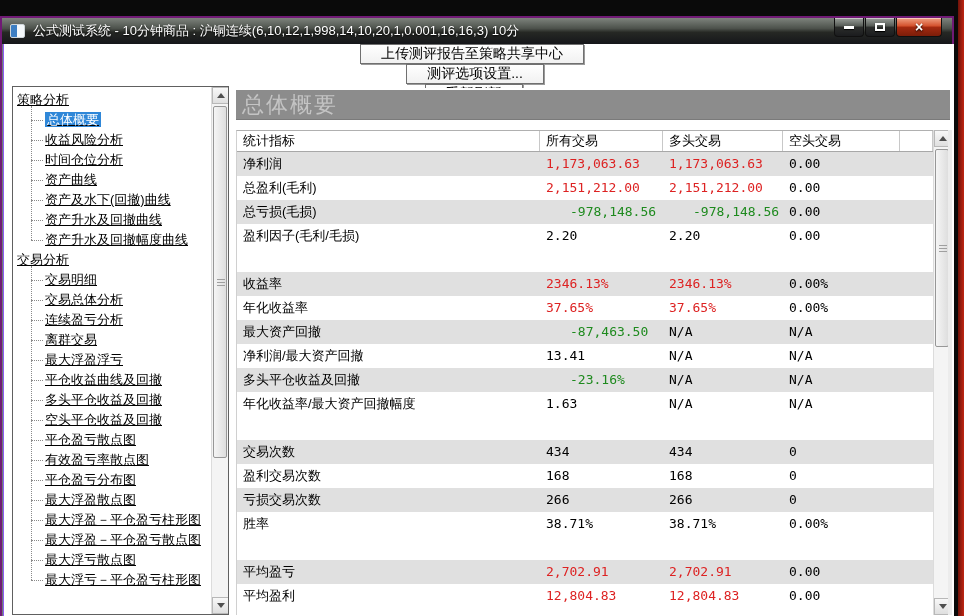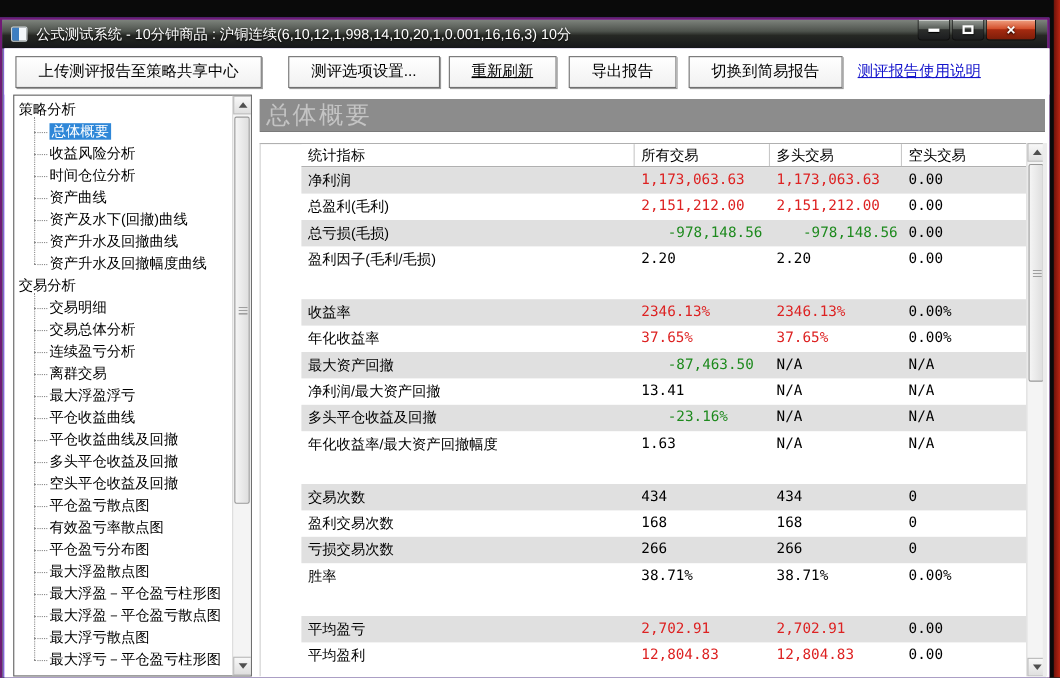--- a/index.html
+++ b/index.html
@@ -35,38 +35,38 @@
   .glyph-max { width:10px; height:8px; border:2px solid #fff; box-shadow:0 1px 1px #000; }
   .glyph-close { color:#fff; font-size:14px; font-weight:bold; line-height:1;
     text-shadow:0 1px 2px #000; }
 
   
   .client { position:absolute; left:2px; top:26px; width:950px; height:576px;
     background:#ffffff; }
 
   
   .toolbar { position:absolute; left:0; top:0; width:950px; height:42px; background:#fff;
-    display:flex; align-items:center; }
+    display:flex; align-items:center;flex-direction:column; }
   .tbtn { height:29px; font-size:14px; color:#000; padding:0 20px;
     font-family:"Liberation Sans", sans-serif;
     background:linear-gradient(180deg,#ffffff,#f1f1f1);
     border:1px solid #707070; box-shadow:1px 1px 0 #9a9a9a; cursor:default; }
   .tbtn:nth-child(1){ margin-left:10px; margin-right:24px; padding:0 20px; }
   .tbtn:nth-child(2){ margin-right:8px; }
   .tbtn:nth-child(3){ margin-right:11px;text-decoration:underline; }
   .tbtn:nth-child(4){ margin-right:11px; }
   .tbtn:nth-child(5){ margin-right:14px; }
   .help-link { color:var(--link_blue,#1414cc); font-size:14px; text-decoration:underline;
     cursor:pointer; }
 
   
   .tree-panel { position:absolute; left:8px; top:42px; width:217px; height:529px;
     background:#fff; border:1px solid #606060; overflow:hidden; }
   .tree-content { position:absolute; left:4px; top:3px; right:18px; font-size:13px;
-    color:#000; }
+    color:#000;text-decoration:underline; }
   .tree-group-label { height:20px; line-height:20px; white-space:nowrap; }
   .tree-children { margin-left:28px; position:relative; }
   .tree-children::before { content:""; position:absolute; left:-14px; top:-4px;
     bottom:10px; width:0; border-left:1px dotted #8a8a8a; }
   .tree-item { height:20px; line-height:20px; position:relative; white-space:nowrap;
     cursor:default; }
   .tree-item::before { content:""; position:absolute; left:-14px; top:10px; width:12px;
     border-top:1px dotted #8a8a8a; }
   .tree-item .sel { background:var(--selection_blue,#2f87d8); color:#fff; padding:0 2px; }
 
@@ -91,21 +91,21 @@
   
   .main-panel { position:absolute; left:230px; top:44px; width:718px; height:527px;
     background:#fff; overflow:hidden; }
   .report-header { position:absolute; left:2px; top:2px; width:714px; height:30px;
     background:#8c8c8c; display:flex; align-items:center;
     box-shadow:inset 0 -1px 0 #7a7a7a; }
   .report-header span { color:#c4c4c4; font-size:22px; letter-spacing:2px;
     font-family:"DejaVu Serif","Liberation Serif", serif; margin-left:6px; }
 
   .report-table { position:absolute; left:2px; top:42px; width:697px; bottom:0;
-    border-top:1px solid #b0b0b0; border-left:1px solid #d0d0d0; overflow:hidden;padding-left:37px; }
+    border-top:1px solid #b0b0b0; border-left:1px solid #d0d0d0; overflow:hidden; }
   .thead { display:grid; grid-template-columns:303px 123px 120px 117px 1fr;
     height:21px; border-bottom:1px solid #a8a8a8; background:#fff; }
   .thead .hcell { font-size:13px; color:#000; line-height:20px; padding-left:6px;
     border-right:1px solid #c8c8c8; white-space:nowrap; overflow:hidden; }
   .trow { display:grid; grid-template-columns:303px 123px 120px 117px 1fr; height:24px; }
   .trow.stripe { background:#e0e0e0; }
   .trow .cell { font-size:13px; line-height:24px; padding-left:6px; white-space:nowrap;
     overflow:hidden; color:#000; }
   .trow .cell.num { font-family:"DejaVu Sans Mono","Liberation Mono", monospace;
     font-size:13px; }
@@ -168,21 +168,20 @@
               <div class="tree-item"><span>资产升水及回撤曲线</span></div>
               <div class="tree-item"><span>资产升水及回撤幅度曲线</span></div>
             </div>
             <div class="tree-group-label">交易分析</div>
             <div class="tree-children">
               <div class="tree-item"><span>交易明细</span></div>
               <div class="tree-item"><span>交易总体分析</span></div>
               <div class="tree-item"><span>连续盈亏分析</span></div>
               <div class="tree-item"><span>离群交易</span></div>
               <div class="tree-item"><span>最大浮盈浮亏</span></div>
-              <div class="tree-item"><span>平仓收益曲线</span></div>
               <div class="tree-item"><span>平仓收益曲线及回撤</span></div>
               <div class="tree-item"><span>多头平仓收益及回撤</span></div>
               <div class="tree-item"><span>空头平仓收益及回撤</span></div>
               <div class="tree-item"><span>平仓盈亏散点图</span></div>
               <div class="tree-item"><span>有效盈亏率散点图</span></div>
               <div class="tree-item"><span>平仓盈亏分布图</span></div>
               <div class="tree-item"><span>最大浮盈散点图</span></div>
               <div class="tree-item"><span>最大浮盈－平仓盈亏柱形图</span></div>
               <div class="tree-item"><span>最大浮盈－平仓盈亏散点图</span></div>
               <div class="tree-item"><span>最大浮亏散点图</span></div>

